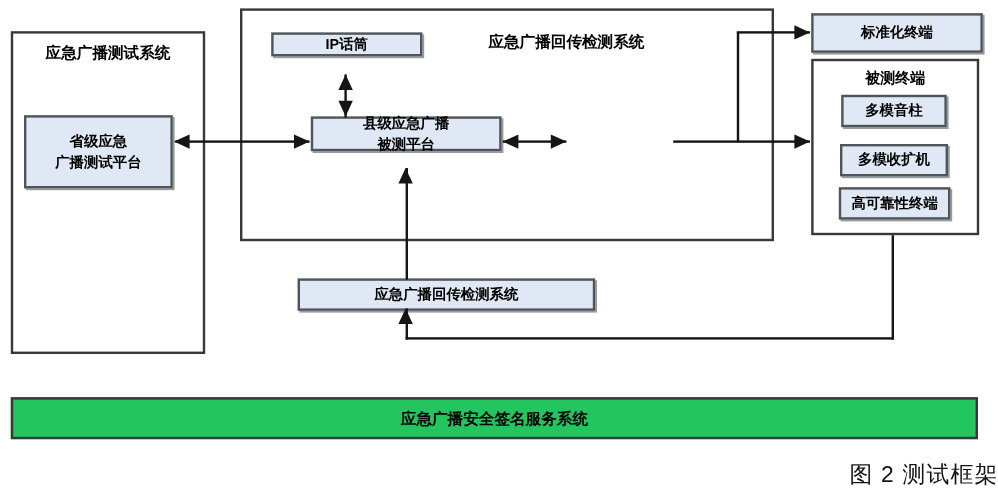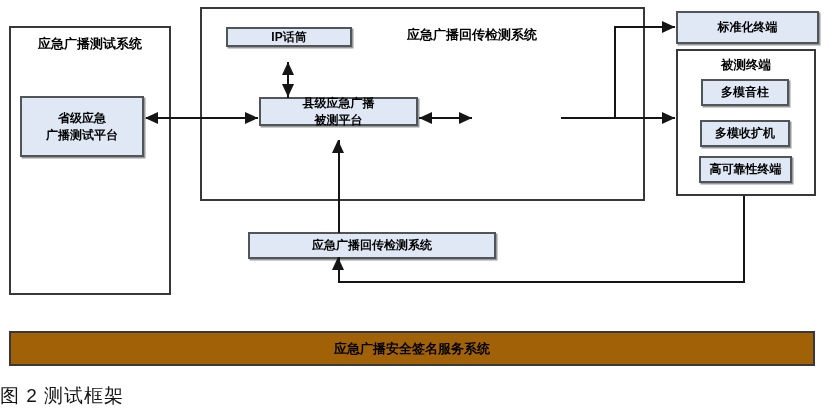--- a/index.html
+++ b/index.html
@@ -30,26 +30,26 @@
     font-size:12px;font-weight:bold;line-height:1.35;white-space:pre-line;color:#000;
   }
   .hline{position:absolute;height:2px;background:var(--line);}
   .vline{position:absolute;width:2px;background:var(--line);}
   .ar,.al,.au,.ad{position:absolute;width:0;height:0;}
   .ar{border-top:6px solid transparent;border-bottom:6px solid transparent;border-left:13px solid var(--line);}
   .al{border-top:6px solid transparent;border-bottom:6px solid transparent;border-right:13px solid var(--line);}
   .au{border-left:6px solid transparent;border-right:6px solid transparent;border-bottom:13px solid var(--line);}
   .ad{border-left:6px solid transparent;border-right:6px solid transparent;border-top:13px solid var(--line);}
   .signing{
-    position:absolute;background:#a16207;border:2px solid var(--container-border);
+    position:absolute;background:#22c55e;border:2px solid var(--container-border);
     display:flex;align-items:center;justify-content:center;
     font-size:13px;font-weight:bold;color:#000;
   }
   .caption{
-    position:absolute;left:0;right:0;top:383px;text-align:left;
+    position:absolute;left:0;right:0;top:383px;text-align:right;
     font-size:19px;color:#141414;letter-spacing:1px;
   }
   .watermark{
     position:absolute;left:8px;top:378px;display:flex;align-items:center;gap:5px;
     color:var(--watermark);font-size:15px;font-weight:bold;letter-spacing:2px;
   }
   .wm-logo{display:inline-flex;align-items:flex-start;}
   .wm-hook{display:inline-block;width:9px;height:17px;border:3px solid var(--watermark);
     border-top:none;border-right:none;border-radius:0 0 0 10px;}
   .wm-c{display:inline-block;width:11px;height:11px;border:3px solid var(--watermark);

